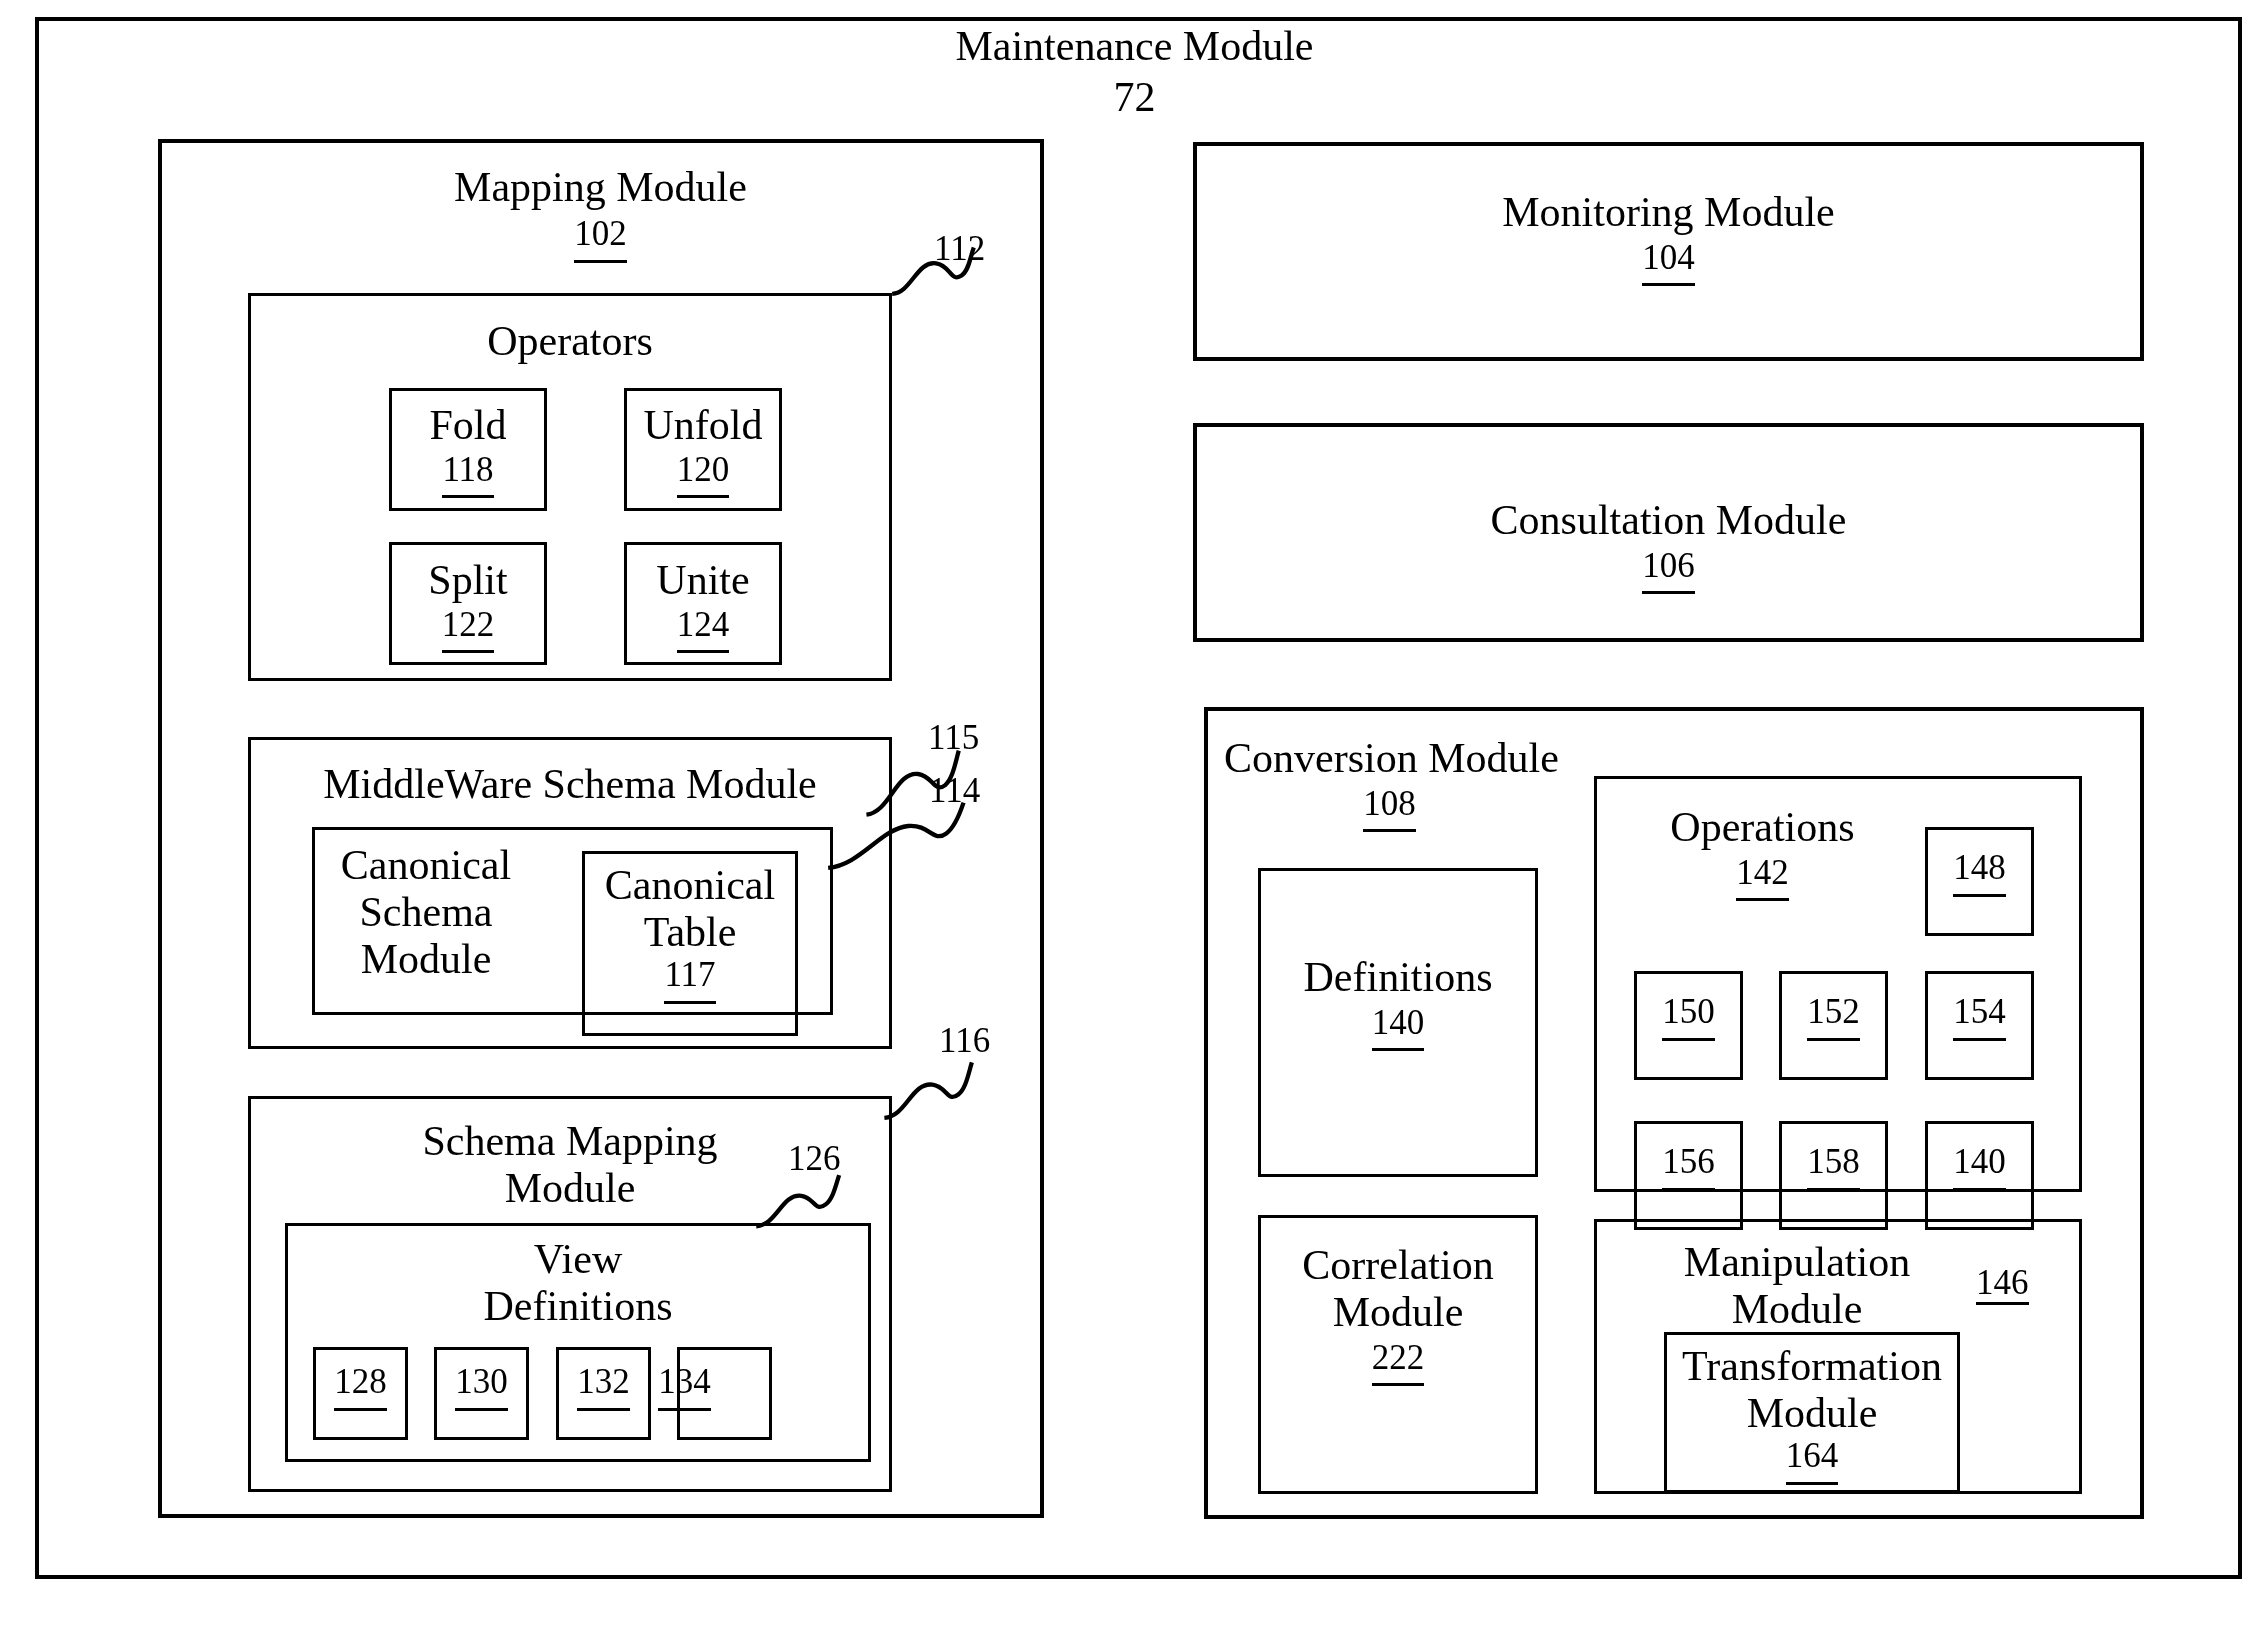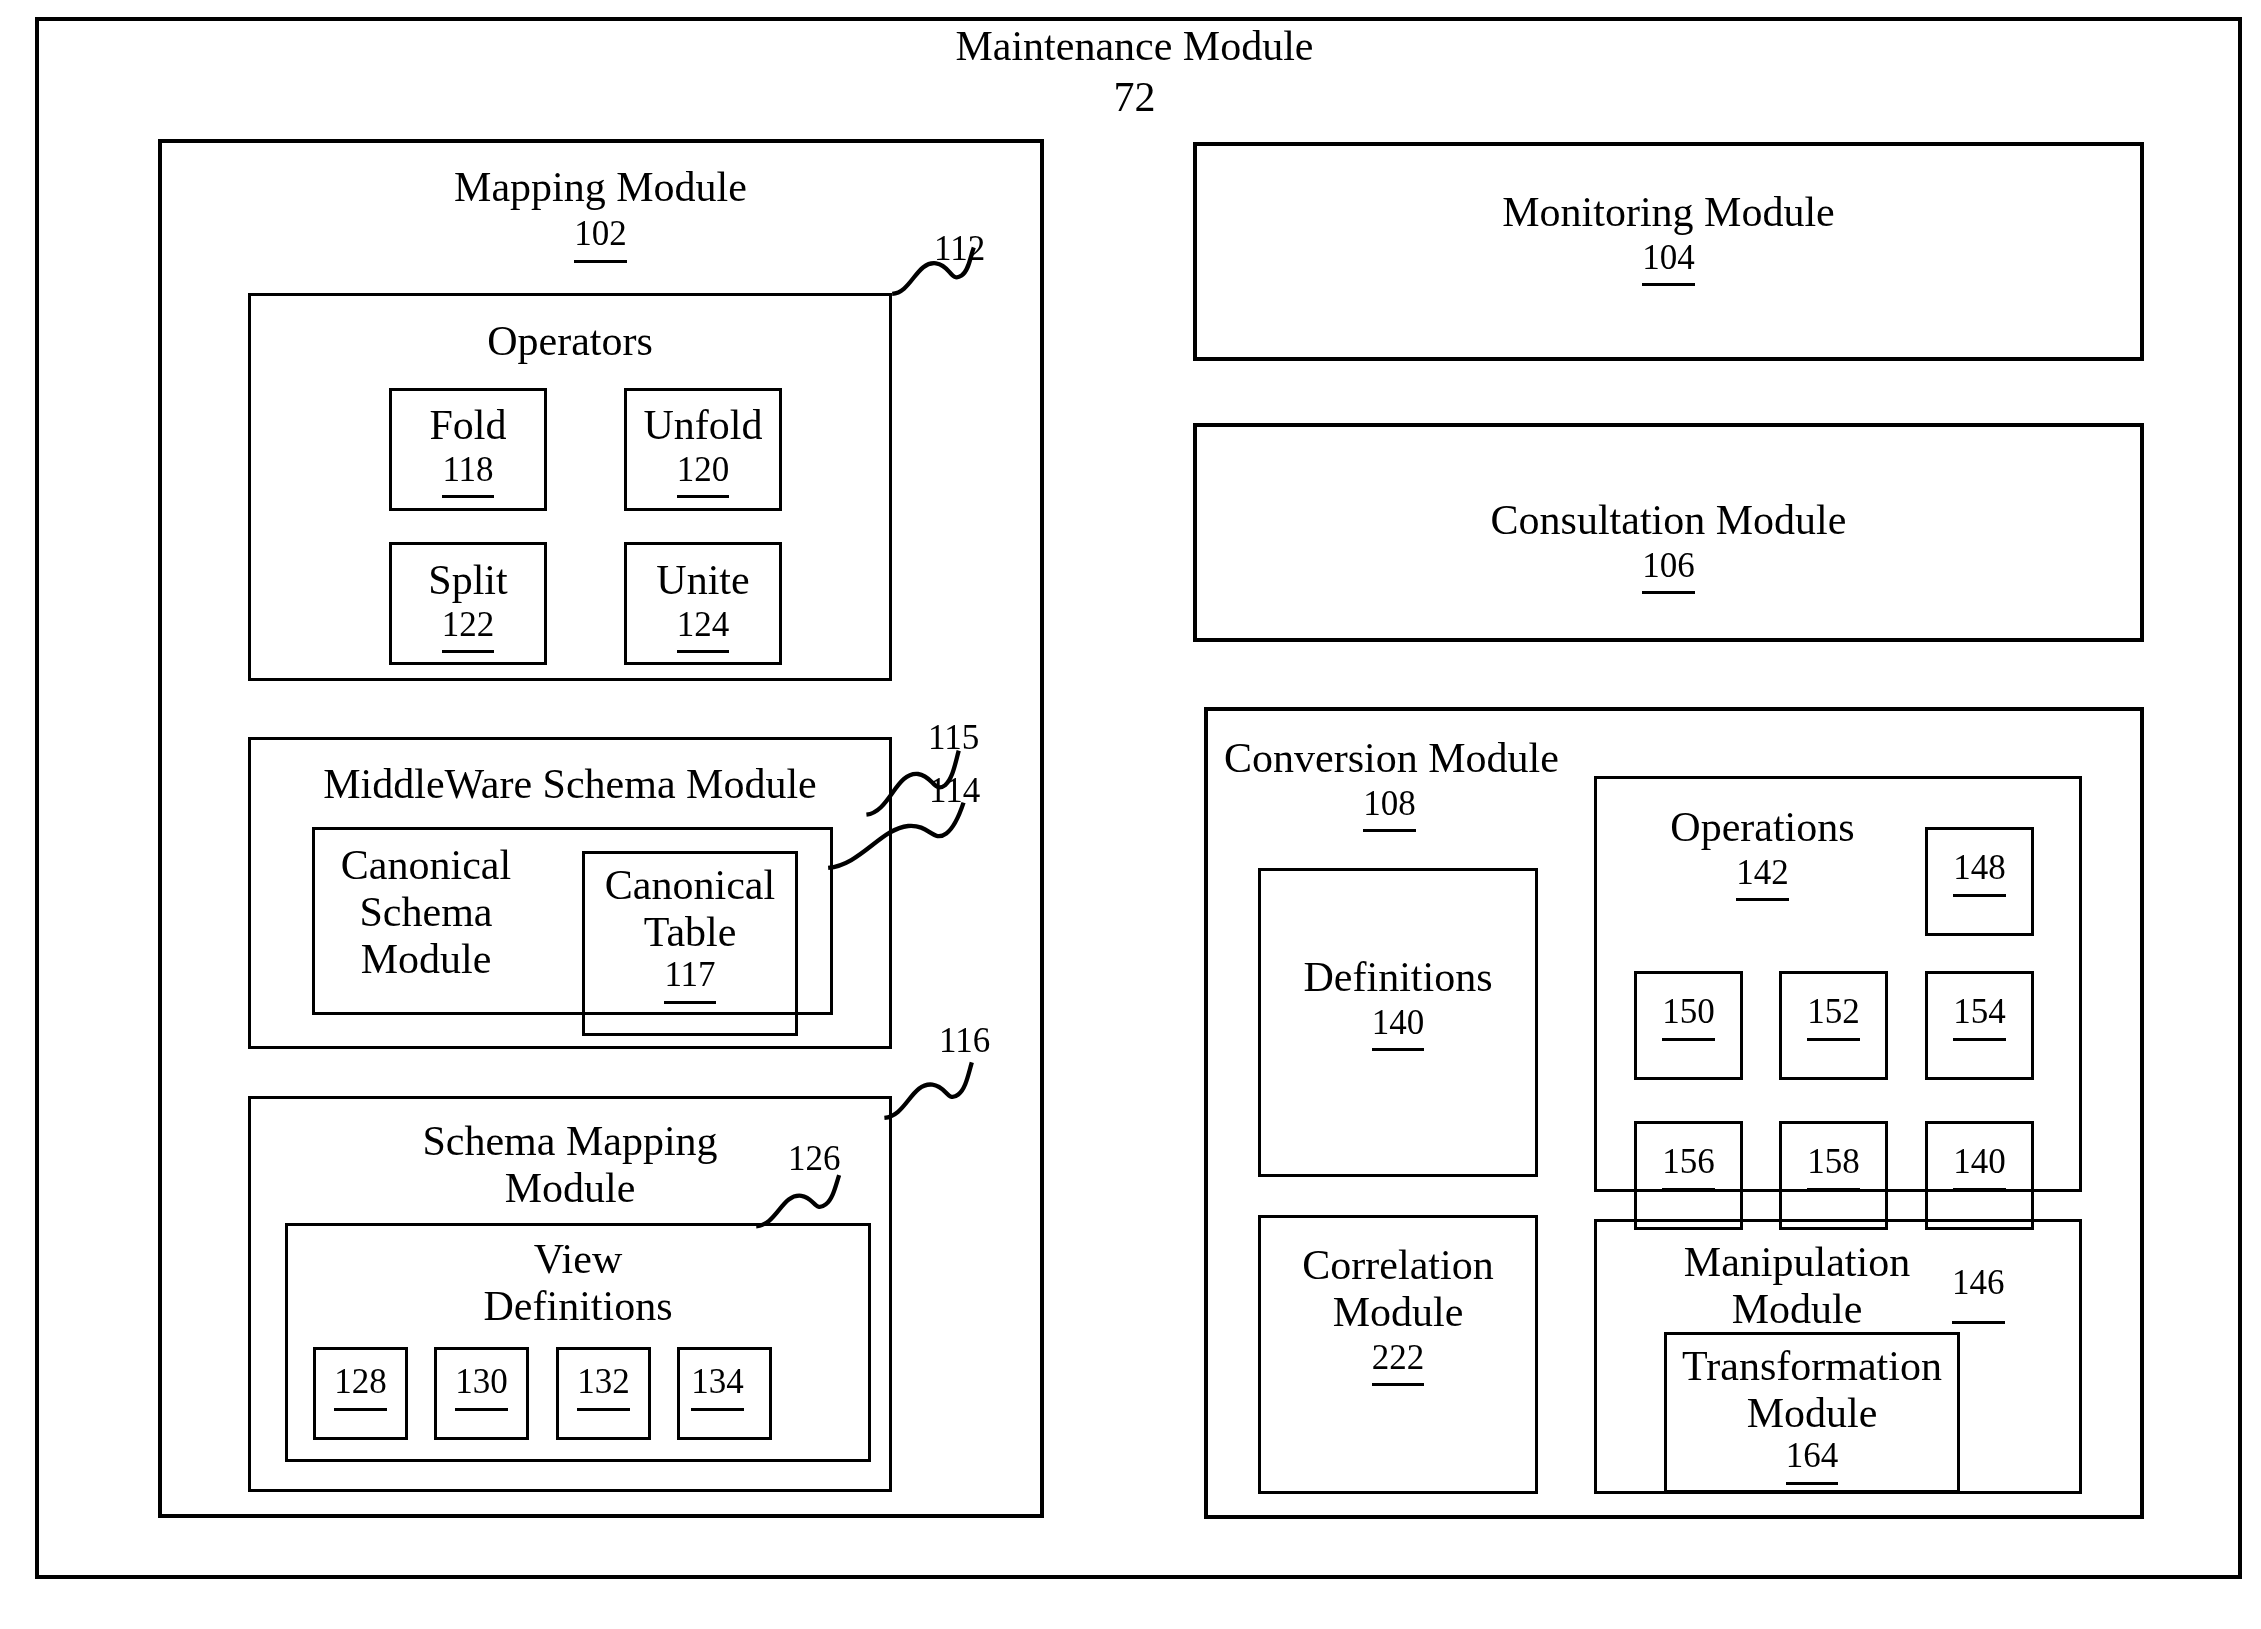--- a/index.html
+++ b/index.html
@@ -41,22 +41,23 @@
     position: absolute;
     pointer-events: none;
   }
   .refnum {
     position: absolute;
     font-size: 35px;
     white-space: nowrap;
   }
   .refnum.und {
     border-bottom: 3.7px solid #000;
-    padding-bottom: 21px;
+    padding-bottom: 2px;
     line-height: 1.0;
+    margin-left: 24px;
   }
   .stack { display: block; }
 </style>
 </head>
 <body>
 
 <div id="canvas">
 
   <div class="box" style="left:35px; top:16.6px; width:2207px; height:1562px;"></div>
 
@@ -167,21 +168,21 @@
   <div class="lbl" style="left:434px; top:1364px; width:95px;">
     <span class="num">130</span>
   </div>
 
   <div class="box thin" style="left:556px; top:1347px; width:95px; height:93px;"></div>
   <div class="lbl" style="left:556px; top:1364px; width:95px;">
     <span class="num">132</span>
   </div>
 
   <div class="box thin" style="left:677px; top:1347px; width:95px; height:93px;"></div>
-  <div class="lbl" style="left:677px; top:1364px; width:81px;">
+  <div class="lbl" style="left:644px; top:1364px; width:81px;">
     <span class="num">134</span>
   </div>
 
   <div class="box" style="left:1193px; top:142px; width:951px; height:219px;"></div>
   <div class="lbl" style="left:1193px; top:189px; width:951px;">
     <span class="title-txt stack">Monitoring Module</span>
     <span class="num" style="margin-top:3.7px;">104</span>
   </div>
 
   <div class="box" style="left:1193px; top:423px; width:951px; height:219px;"></div>

